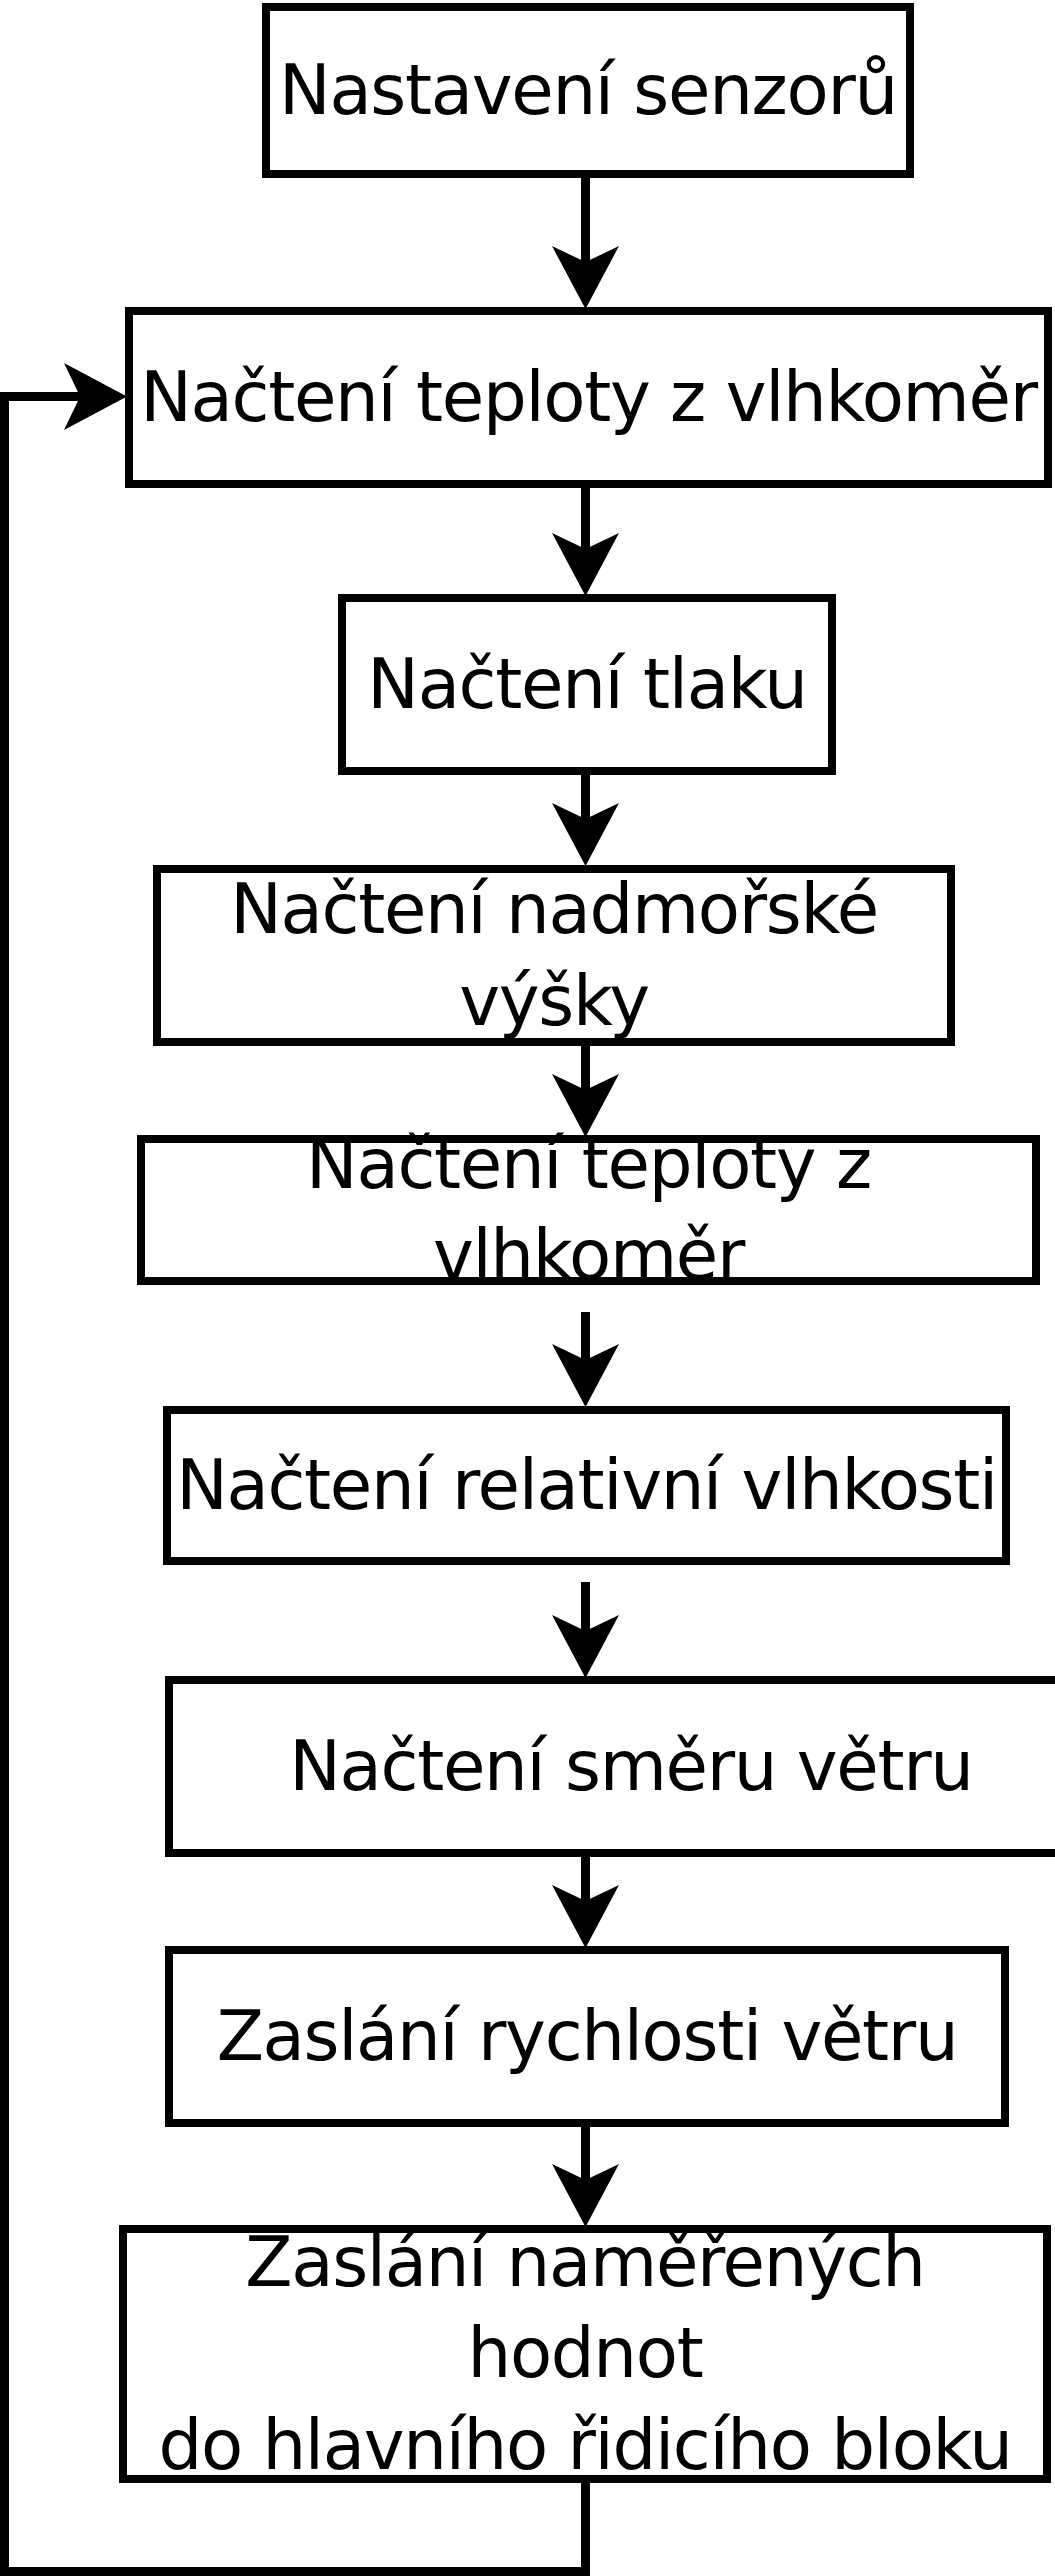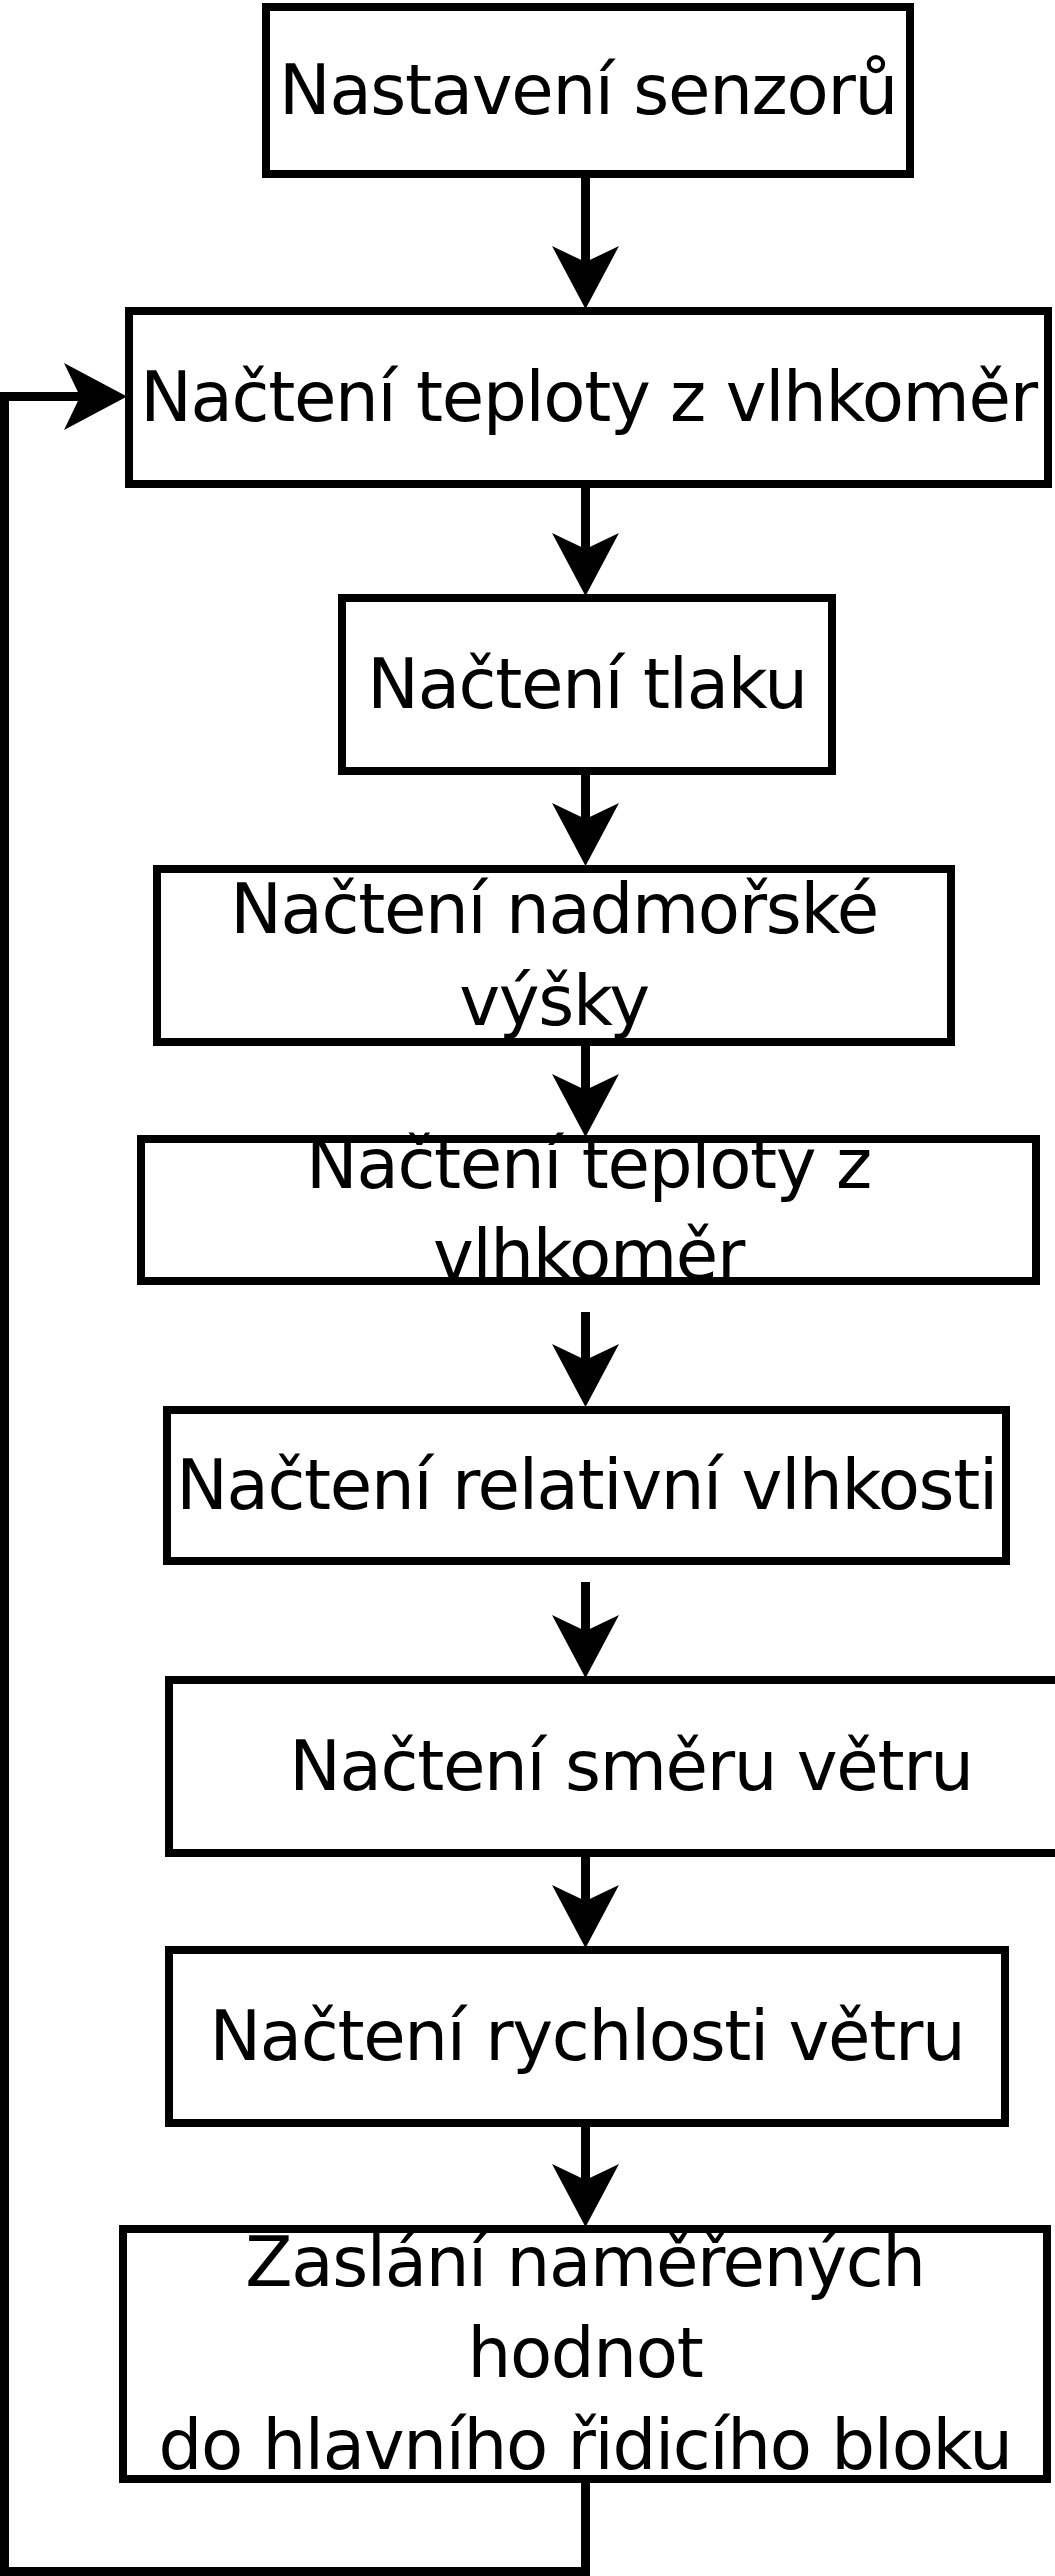--- a/index.html
+++ b/index.html
@@ -82,21 +82,21 @@
 
   <div class="node" style="left:163px; top:1406px; width:847px; height:159px;">
     <span class="label">Načtení relativní vlhkosti</span>
   </div>
 
   <div class="node" style="left:165px; top:1676px; width:932px; height:181px;">
     <span class="label">Načtení směru větru</span>
   </div>
 
   <div class="node" style="left:165px; top:1946px; width:844px; height:181px;">
-    <span class="label">Načtení rychlosti větru</span>
+    <span class="label">Zaslání rychlosti větru</span>
   </div>
 
   <div class="node" style="left:119px; top:2225px; width:932px; height:258px;">
     <span class="label">Zaslání naměřených hodnot
 do hlavního řidicího bloku</span>
   </div>
 
   <div class="stem" style="left:581px; top:173px; height:90px;"></div>
   <svg class="arrowhead" style="left:552px; top:246px;" width="67" height="63" viewBox="0 0 100 94">
       <polygon points="50,94 0,0 50,24 100,0"></polygon>

